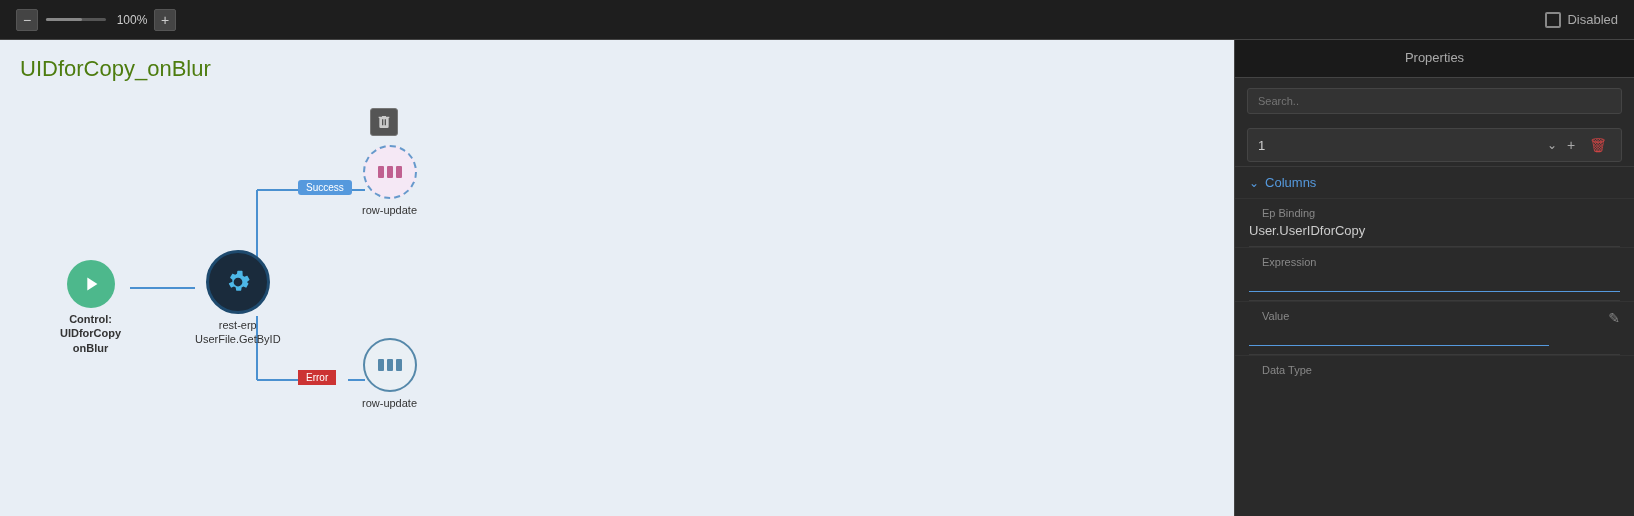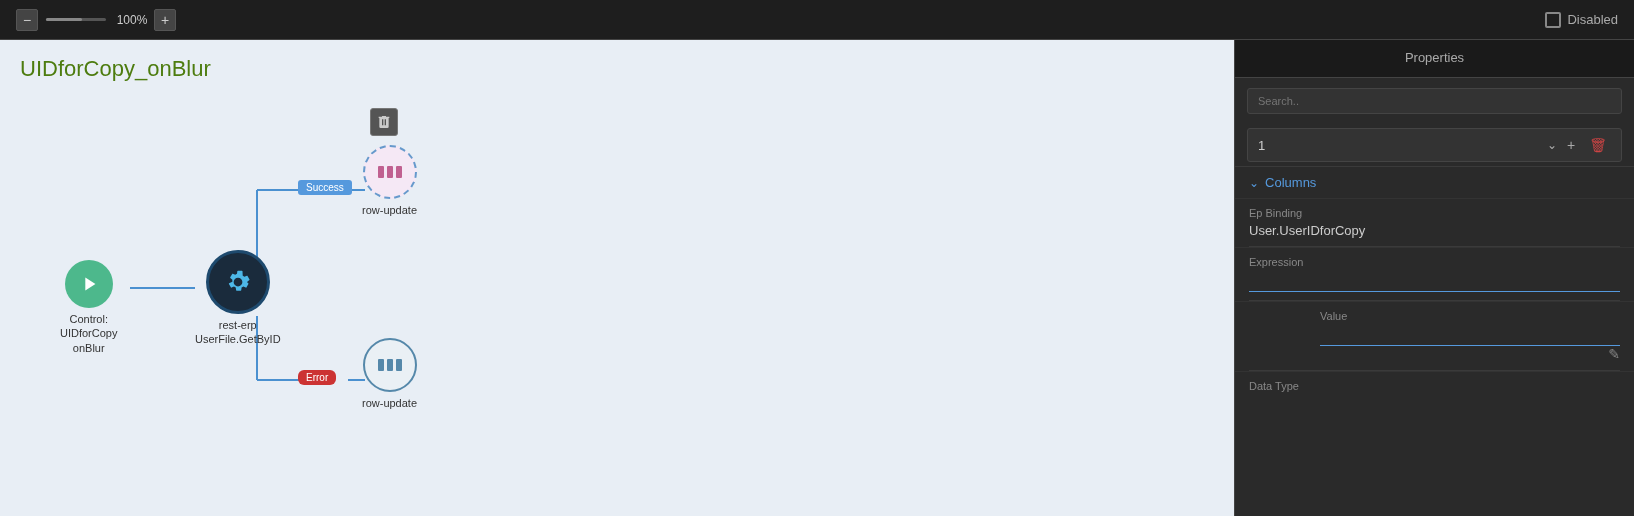--- a/index.html
+++ b/index.html
@@ -138,21 +138,21 @@
       padding: 2px 8px;
       border-radius: 3px;
       position: absolute;
       white-space: nowrap;
     }
     .badge-error {
       background: #cc3333;
       color: white;
       font-size: 10px;
       padding: 2px 8px;
-      border-radius: 6px;
+      border-radius: 0;
       position: absolute;
       white-space: nowrap;
     }
 
     
     .canvas-svg {
       position: absolute;
       top: 0; left: 0;
       width: 100%; height: 100%;
       pointer-events: none;
@@ -271,40 +271,40 @@
 
     
     .prop-row {
       padding: 8px 14px;
       border-top: 1px solid #333;
     }
     .prop-label {
       font-size: 11px;
       color: #888;
       margin-bottom: 4px;
+      margin-left: 13px;
     }
     .prop-value {
       font-size: 13px;
       color: #ccc;
     }
     .prop-input {
       background: transparent;
       border: none;
       border-bottom: 1px solid #5599dd;
       color: #ccc;
       font-size: 13px;
       width: 100%;
       outline: none;
       padding-bottom: 2px;
     }
     .prop-row-inline {
       display: flex;
-      align-items: flex-end;
+      align-items: flex-start;
       justify-content: space-between;
-      flex-direction: column;
     }
     .edit-icon { color: #888; font-size: 14px; cursor: pointer; }
 
     .divider { height: 1px; background: #3a3a3a; margin: 0 14px; }
   </style>
 </head>
 <body>
 
 <div class="top-bar">
   <div class="top-bar-left">
@@ -342,21 +342,21 @@
 
       <line x1="348" y1="340" x2="365" y2="340" stroke="#4a90d0" stroke-width="2"></line>
     </svg>
 
     <div class="node" style="left:60px; top:220px;">
       <div class="start-circle">
         <svg viewBox="0 0 24 24">
             <polygon points="8,5 19,12 8,19"></polygon>
           </svg>
       </div>
-      <div class="node-label" style="white-space:pre-line;">Control:
+      <div class="node-label" style="white-space:pre-line;font-weight:bold;">Control:
 UIDforCopy
 onBlur</div>
     </div>
 
     <div class="node" style="left:195px; top:210px;">
       <div class="gear-circle">
         <svg viewBox="0 0 24 24">
           <path d="M12 15.5A3.5 3.5 0 0 1 8.5 12 3.5 3.5 0 0 1 12 8.5a3.5 3.5 0 0 1 3.5 3.5 3.5 3.5 0 0 1-3.5 3.5m7.43-2.92c.04-.26.07-.53.07-.08s-.03-.52-.07-.78l1.68-1.31c.15-.12.19-.34.1-.51l-1.6-2.77c-.1-.18-.3-.24-.49-.18l-1.98.8c-.42-.32-.86-.58-1.36-.78L15.58 3.26C15.53 3.06 15.35 2.9 15.13 2.9h-3.2c-.22 0-.4.16-.44.36l-.3 2.1c-.5.2-.96.46-1.38.78l-1.97-.8c-.19-.07-.39 0-.49.18l-1.6 2.77c-.1.17-.06.39.1.51l1.68 1.31c-.04.26-.07.53-.07.8s.03.53.07.8L4.85 13.03c-.15.12-.19.34-.1.51l1.6 2.77c.1.18.3.24.49.18l1.97-.8c.42.32.87.58 1.38.78l.3 2.1c.04.2.22.36.44.36h3.2c.22 0 .4-.16.44-.36l.3-2.1c.5-.2.95-.46 1.36-.78l1.98.8c.19.06.39 0 .49-.18l1.6-2.77c.1-.17.06-.39-.1-.51l-1.68-1.31z"></path>
         </svg>
       </div>

